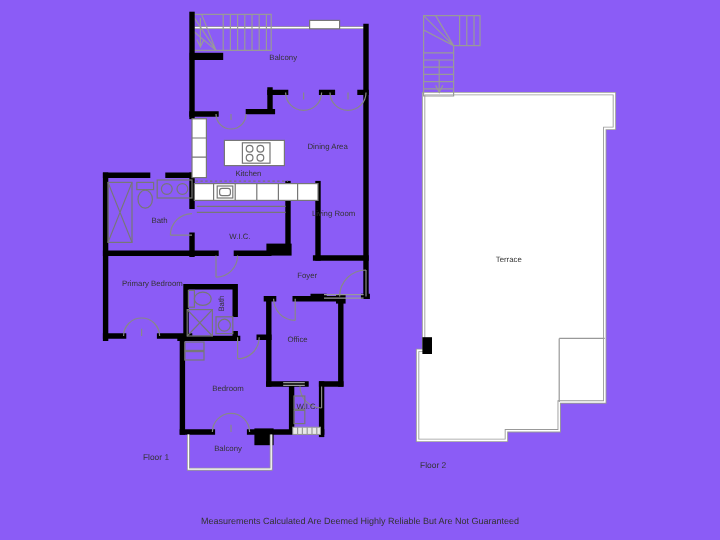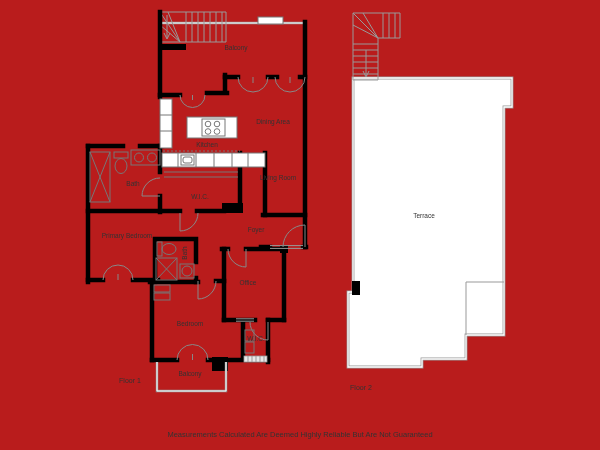--- a/index.html
+++ b/index.html
@@ -1,16 +1,16 @@
 <!DOCTYPE html>
 <html><head>
 <meta charset="utf-8">
 <style>
   html,body{margin:0;padding:0;background:#ffffff;}
-  #page{width:600px;height:450px;background:#b91c1c;position:relative;overflow:hidden;
+  #page{width:600px;height:450px;background:#8b5cf6;position:relative;overflow:hidden;
         font-family:"Liberation Sans", sans-serif;}
   svg{display:block;}
   text{fill:#333;font-family:"Liberation Sans", sans-serif;}
   .room-label{font-size:6.5px;}
   .floor-label{font-size:7px;}
   .disclaimer{font-size:7.5px;}
   .wall{stroke:#000;stroke-width:4.5;stroke-linecap:square;fill:none;}
   .fix{stroke:#777;stroke-width:1;fill:none;}
   .fixw{stroke:#777;stroke-width:1;fill:#fff;}
   .door{stroke:#888;stroke-width:1;fill:none;}

